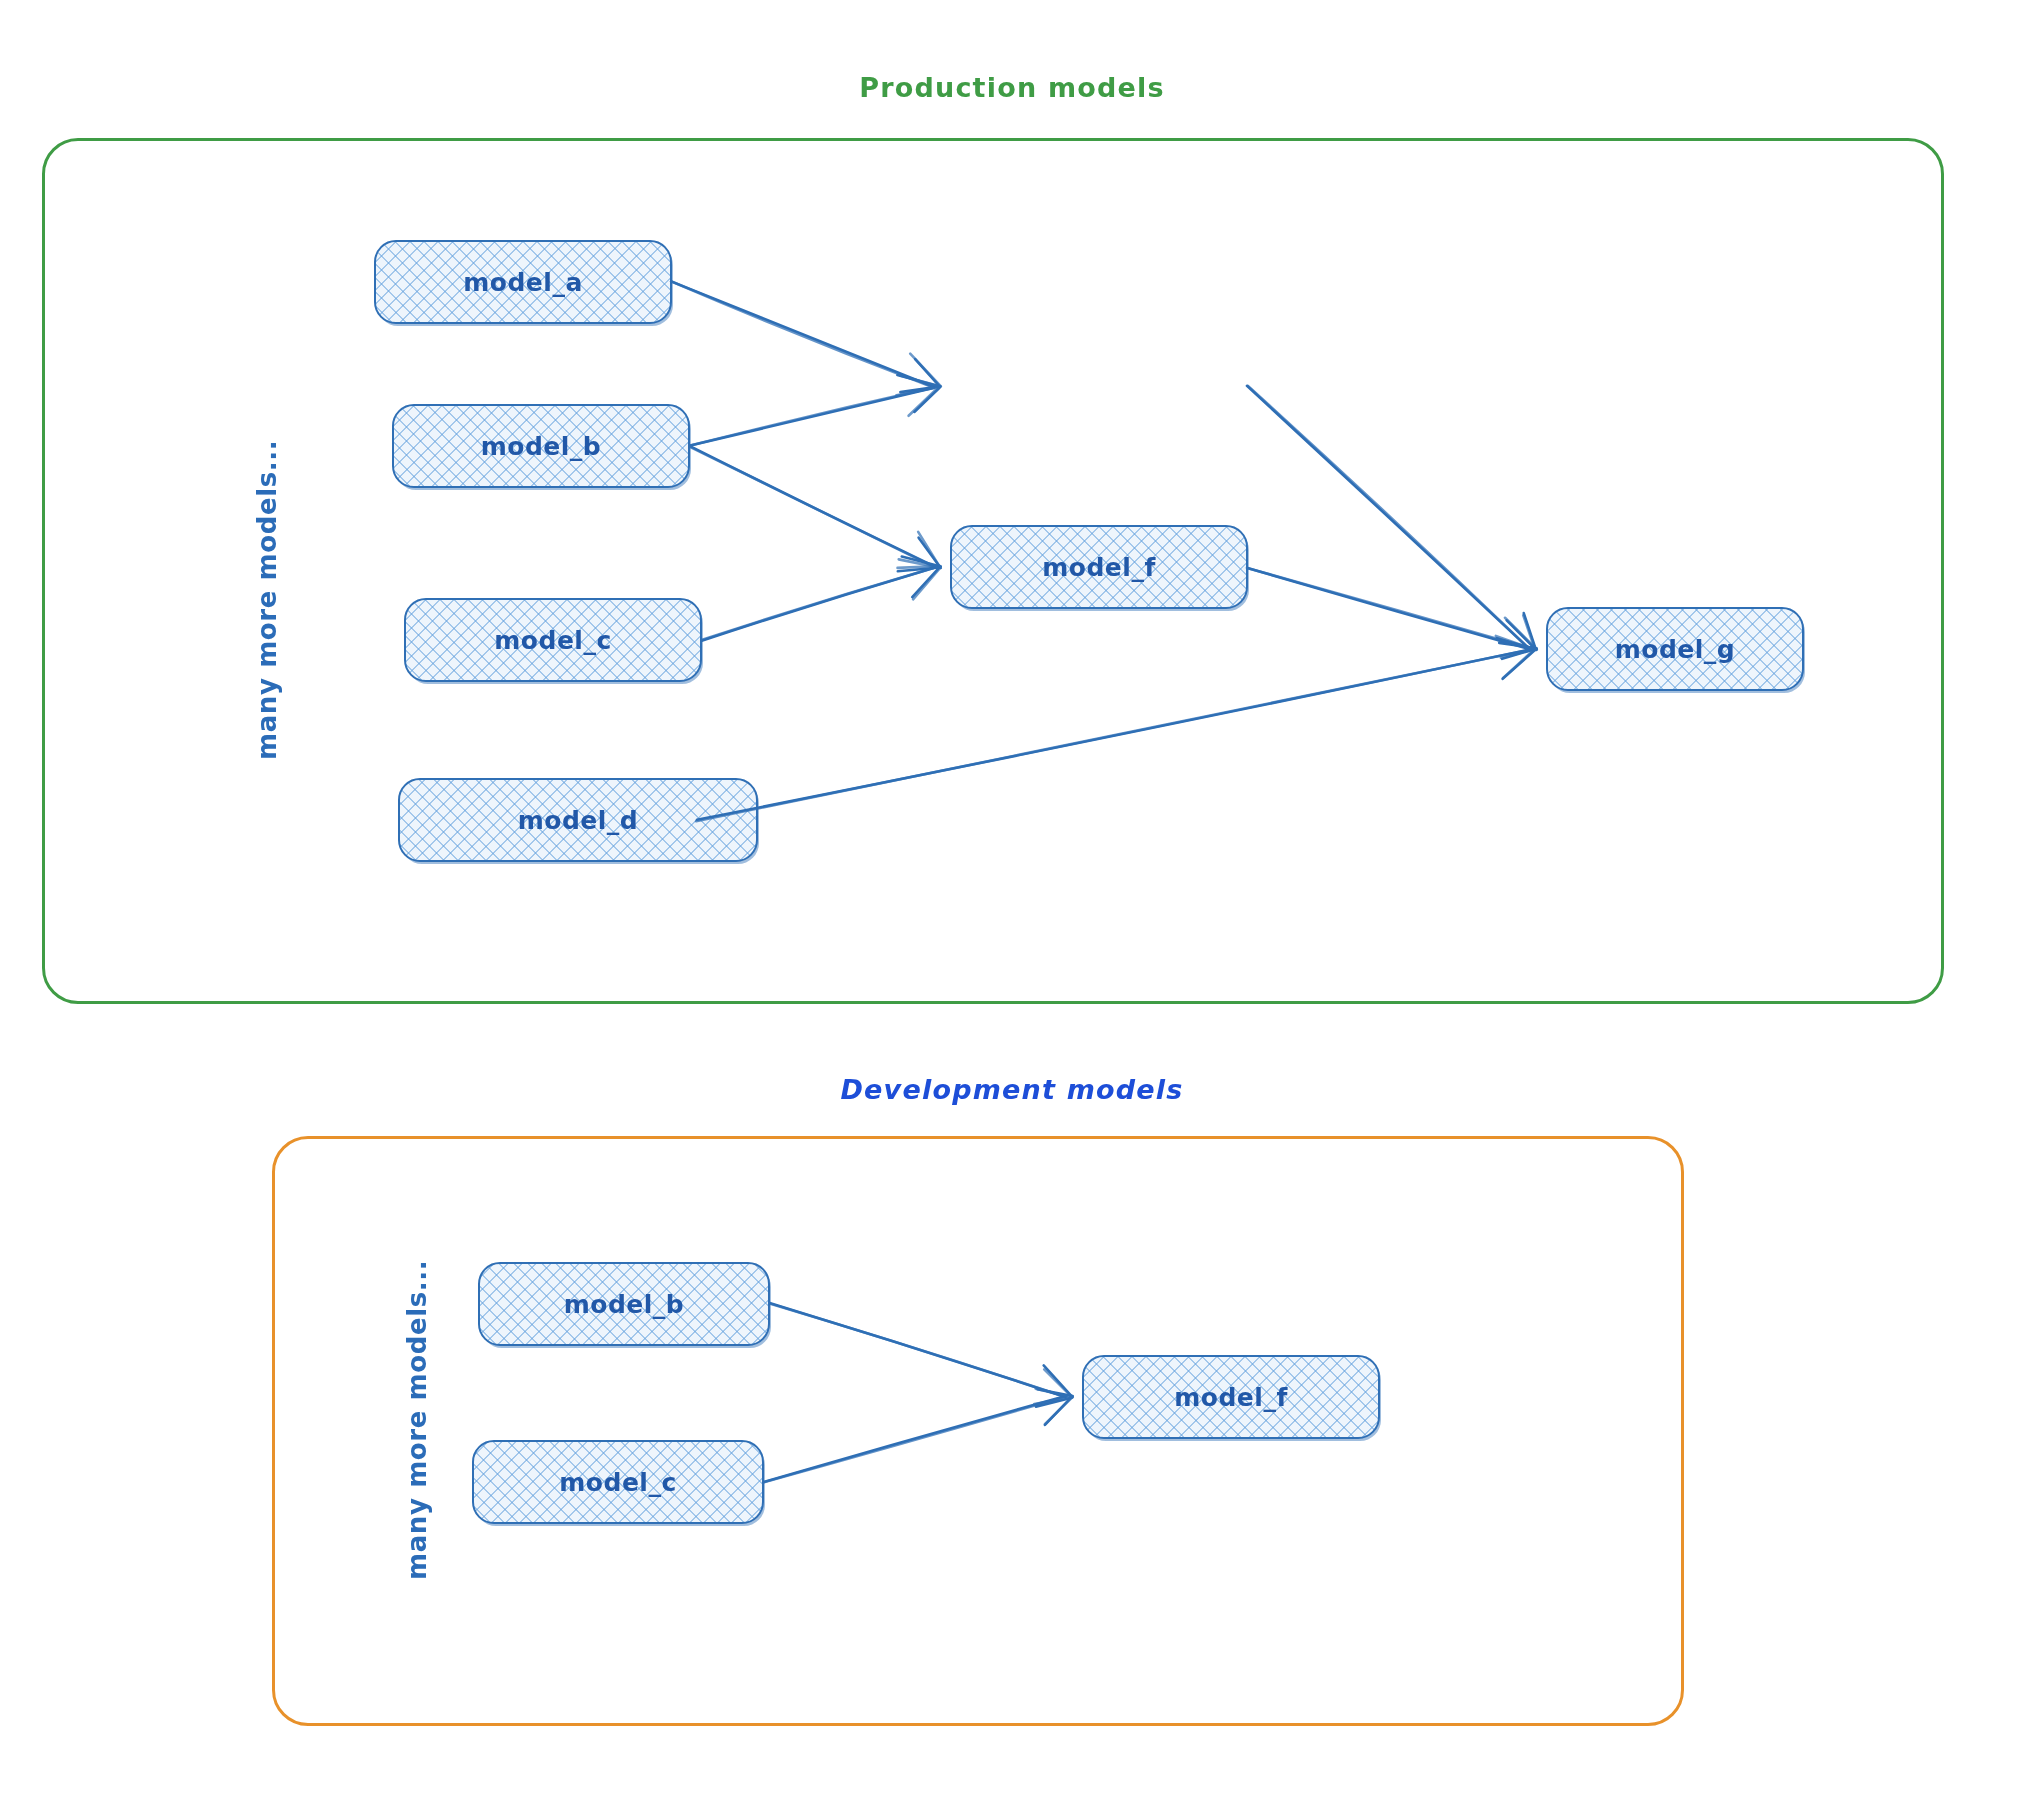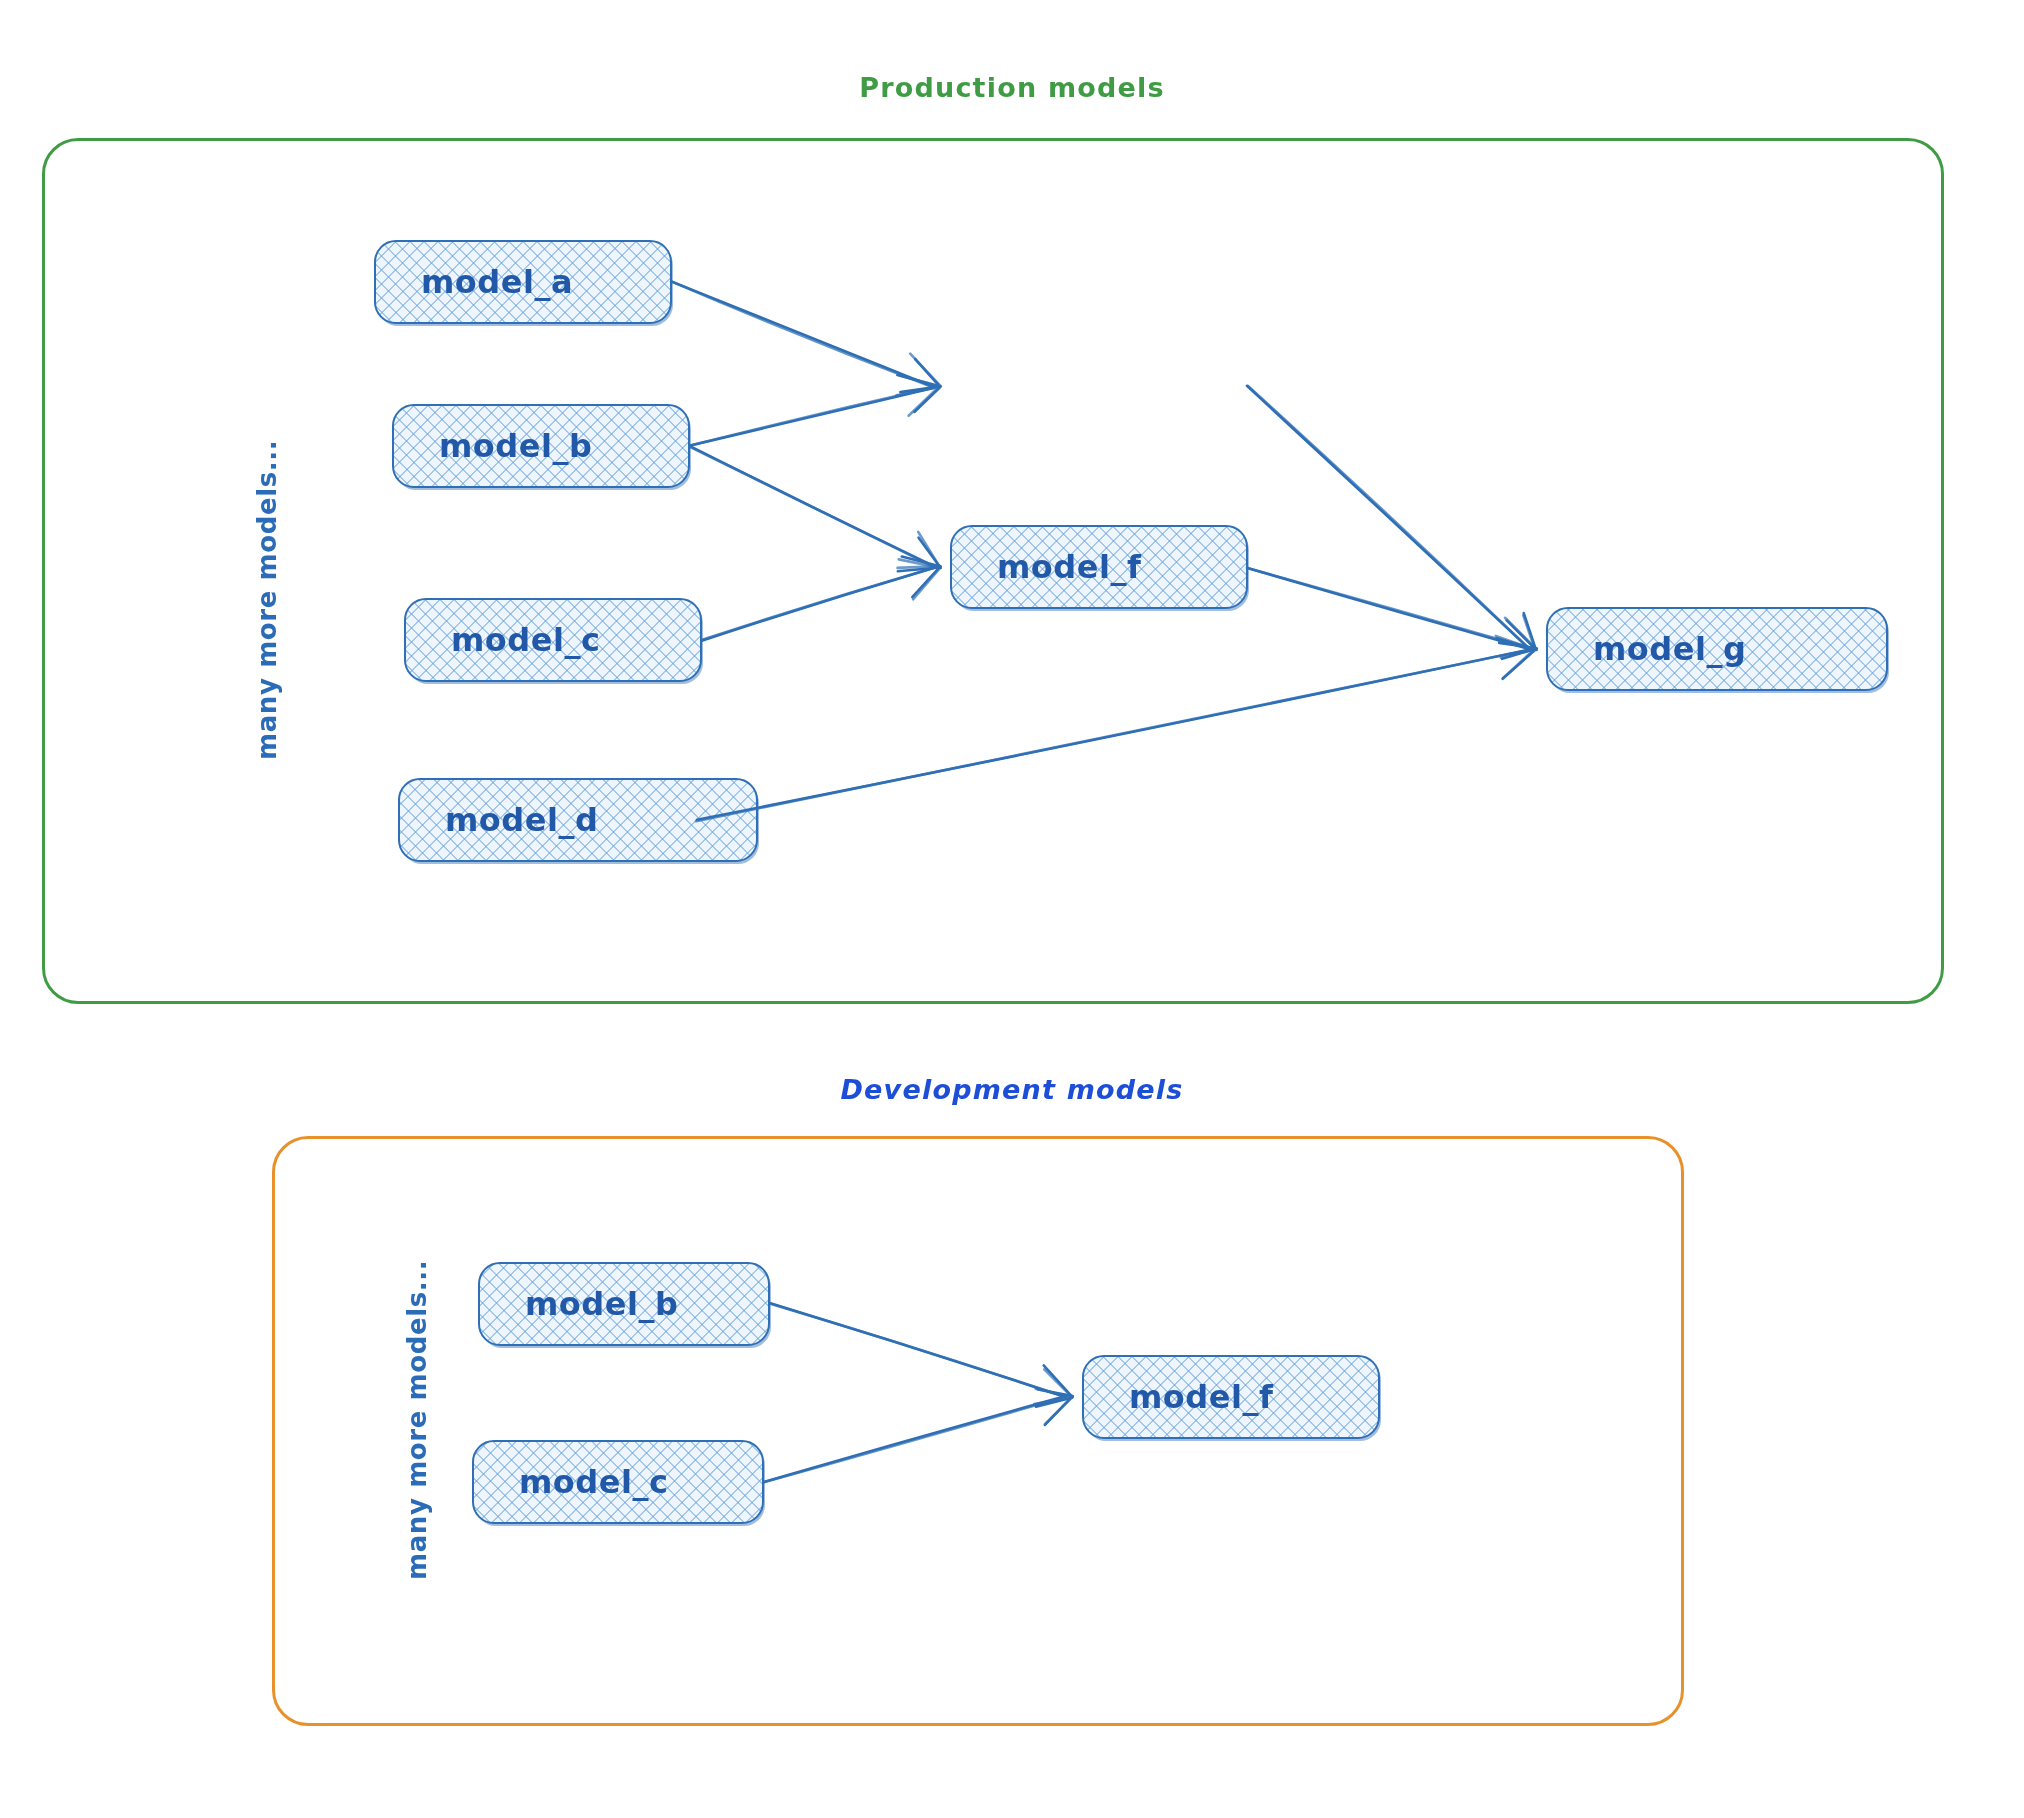--- a/index.html
+++ b/index.html
@@ -75,28 +75,27 @@
     position: absolute;
     box-sizing: border-box;
     border: 2.5px solid #2f6fb5;
     border-radius: 22px;
     background-color: #eef5fc;
     background-image:
       repeating-linear-gradient(45deg,  rgba(103,163,222,0.55) 0 1.4px, rgba(0,0,0,0) 1.4px 10px),
       repeating-linear-gradient(-45deg, rgba(103,163,222,0.55) 0 1.4px, rgba(0,0,0,0) 1.4px 10px);
     display: flex;
     align-items: center;
-    justify-content: flex-start;
+    justify-content: center;
     color: #2158a8;
     font-family: "DejaVu Sans", sans-serif;
-    font-size: 32px;
+    font-size: 25px;
     font-weight: 600;
     letter-spacing: 0.5px;
     box-shadow: 2px 3px 0 -1px rgba(47,111,181,0.45);
-    padding-left: 45px;
   }
   #edges {
     position: absolute;
     left: 0; top: 0;
     width: 2024px;
     height: 1818px;
     pointer-events: none;
   }
 </style>
 </head>
@@ -118,21 +117,21 @@
   </div>
   <div class="node" style="left:404px; top:598px; width:298px; height:84px;">
     <span>model_c</span>
   </div>
   <div class="node" style="left:398px; top:778px; width:360px; height:84px;">
     <span>model_d</span>
   </div>
   <div class="node" style="left:950px; top:525px; width:298px; height:84px;">
     <span>model_f</span>
   </div>
-  <div class="node" style="left:1546px; top:607px; width:342px; height:84px;">
+  <div class="node" style="left:1546px; top:607px; width:258px; height:84px;">
     <span>model_g</span>
   </div>
 
   <div class="group-title" id="dev-title">Development models</div>
 
   <div class="group-box" id="dev-box"></div>
 
   <div class="more-label" id="dev-more">many more models...</div>
 
   <div class="node" style="left:478px; top:1262px; width:292px; height:84px;">

